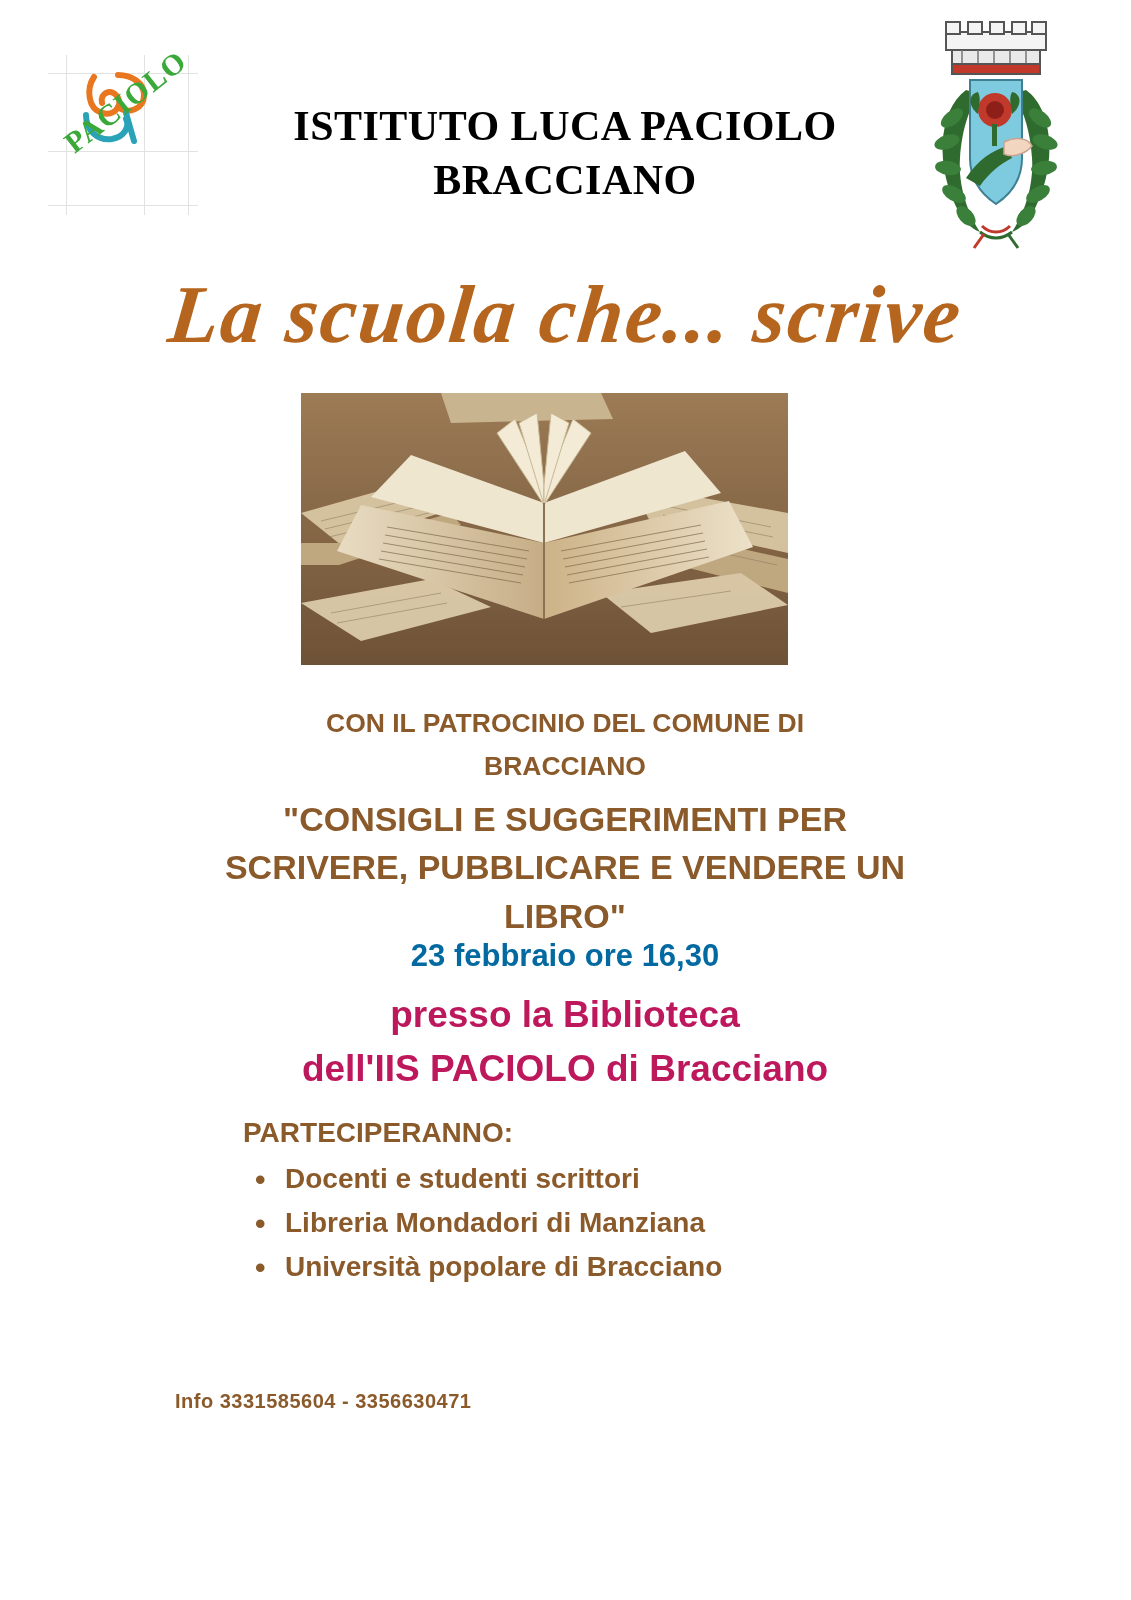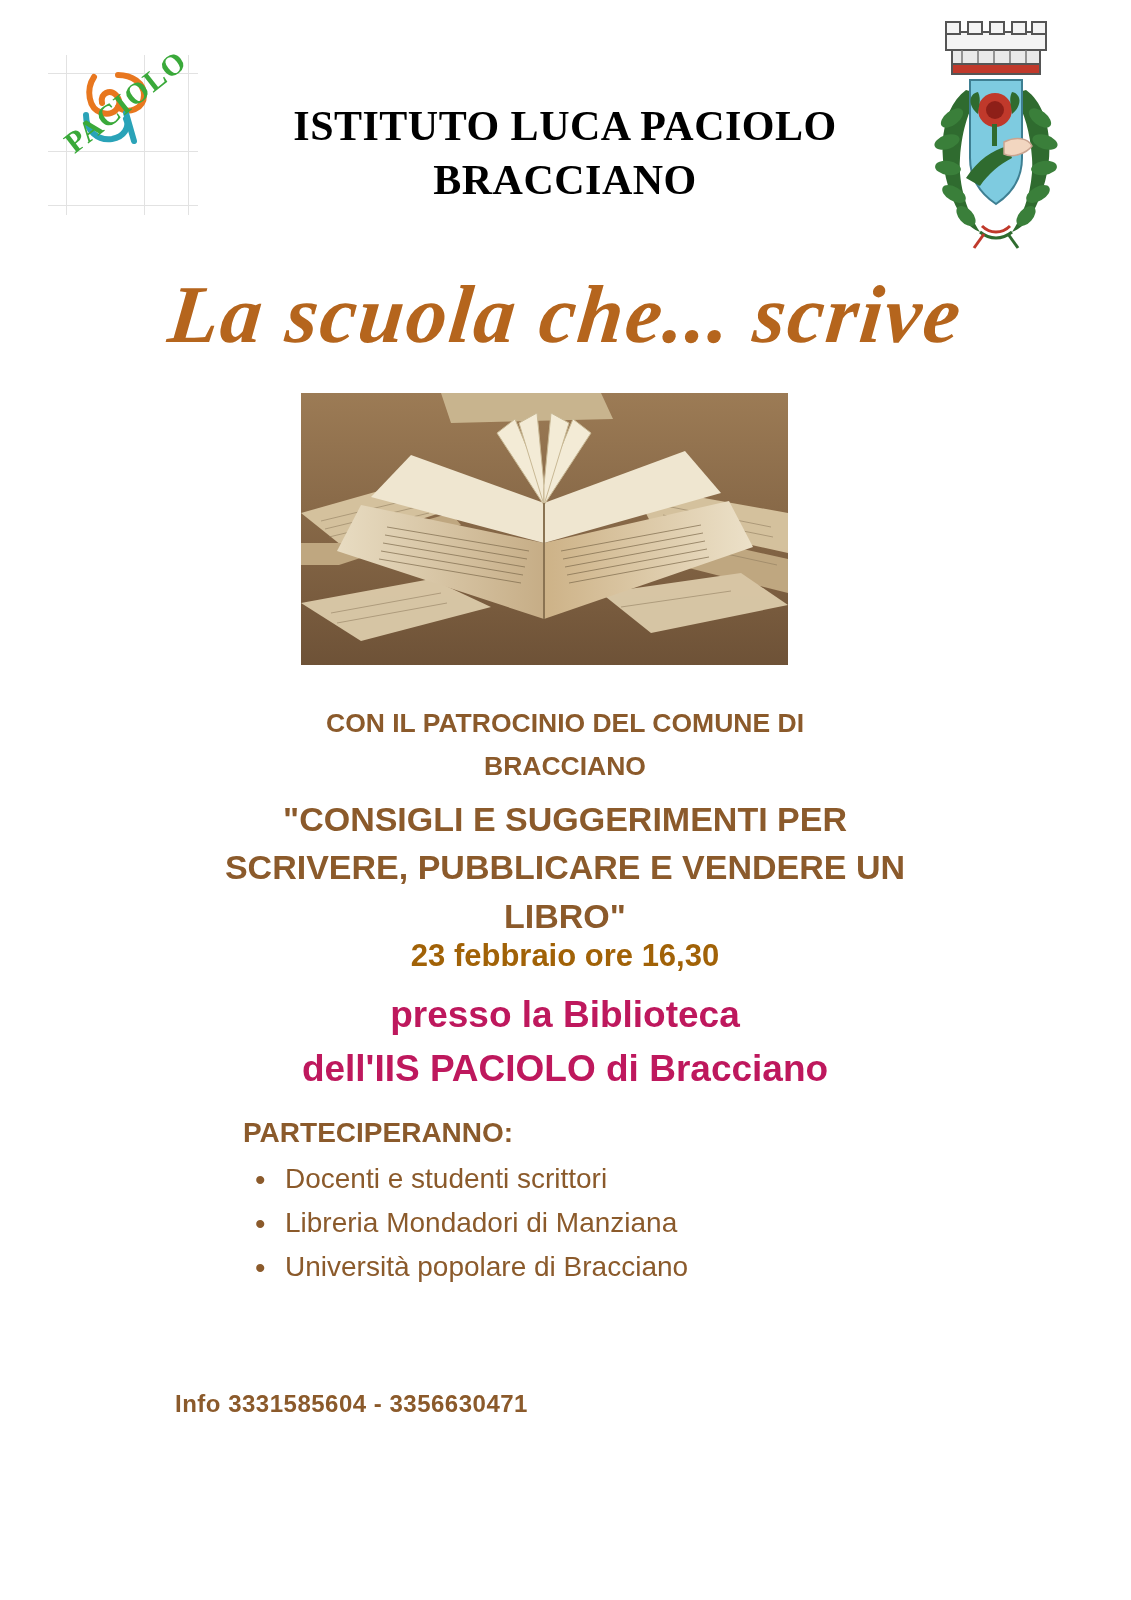--- a/index.html
+++ b/index.html
@@ -129,21 +129,21 @@
     color: #8b5a2b;
   }
   .when {
     position: absolute;
     top: 938px;
     left: 165px;
     width: 800px;
     text-align: center;
     font-weight: bold;
     font-size: 31px;
-    color: #a16207;
+    color: #0369a1;
   }
   .place {
     position: absolute;
     top: 988px;
     left: 145px;
     width: 840px;
     text-align: center;
     font-weight: bold;
     font-size: 37px;
     line-height: 1.45;
@@ -162,41 +162,41 @@
     color: #8b5a2b;
     margin: 0 0 8px 0;
   }
   .participants ul {
     list-style: none;
     margin: 0;
     padding: 0;
   }
   .participants li {
     position: relative;
-    font-weight: normal;
+    font-weight: bold;
     font-size: 28px;
     line-height: 1.58;
     color: #8b5a2b;
     padding-left: 42px;
   }
   .participants li::before {
     content: "\2022";
     position: absolute;
     left: 12px;
     top: -1px;
     font-size: 30px;
     color: #8b5a2b;
   }
 
   .info {
     position: absolute;
     top: 1390px;
     left: 175px;
     font-weight: bold;
-    font-size: 24px;
+    font-size: 20px;
     color: #8b5a2b;
     letter-spacing: 0.5px;
   }
 </style>
 </head>
 <body>
 
 <div class="header">
 
   <div class="school-logo">

